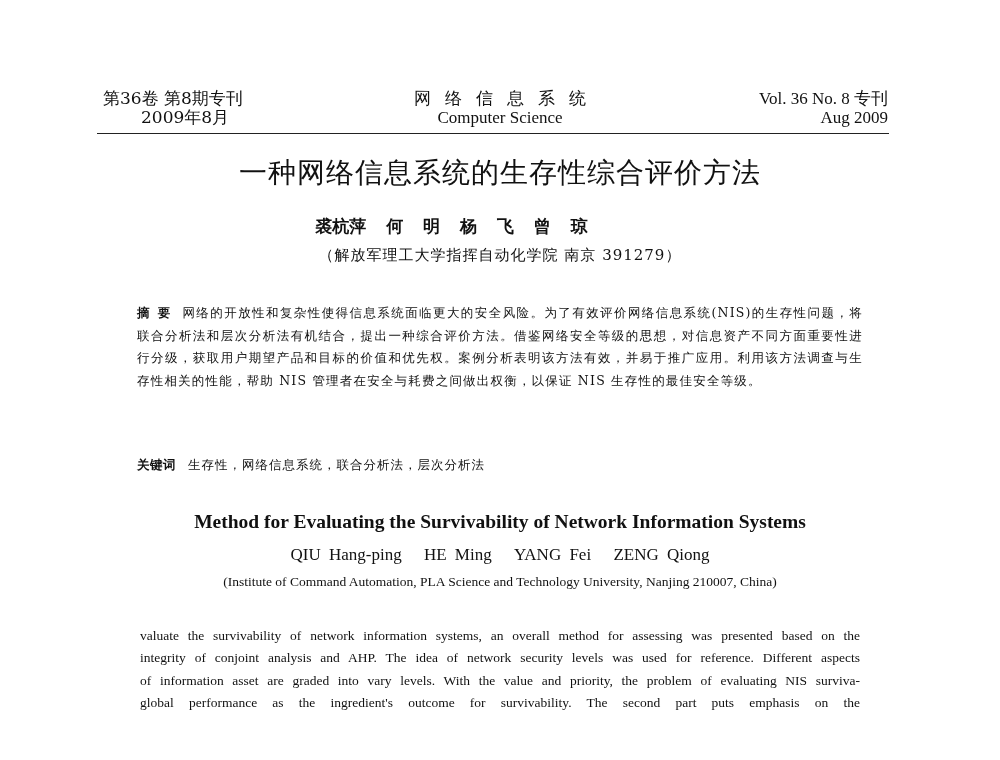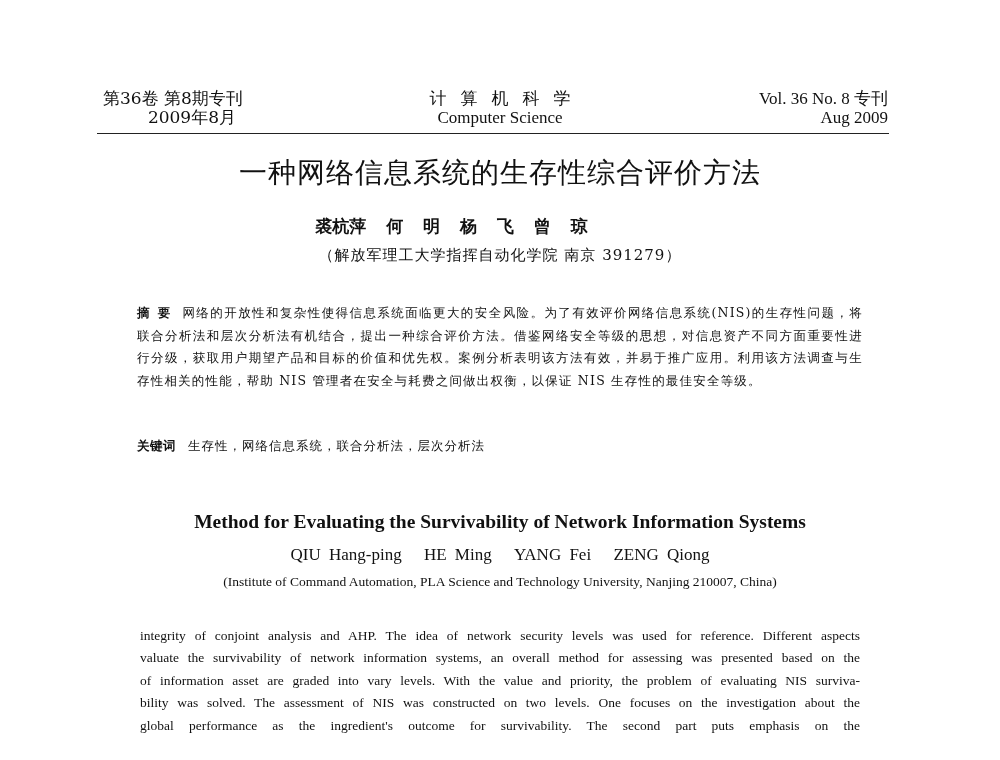--- a/index.html
+++ b/index.html
@@ -3,42 +3,42 @@
   <meta charset="utf-8">
   <style>
     html, body { margin: 0; padding: 0; }
     body {
       width: 1000px; height: 760px; overflow: hidden;
       background: #ffffff; color: #111111;
       font-family: "DejaVu Serif", "Liberation Serif", serif;
       position: relative;
     }
     .page { position: absolute; left: 0; top: 0; width: 1000px; height: 760px; }
-    .abs { position: absolute; white-space: nowrap; text-align: center; }
+    .abs { position: absolute; white-space: nowrap; }
 
     
     .hdr-left  { left: 103px; top: 89px; font-size: 17px; line-height: 19px; }
     .hdr-left .l2 { padding-left: 38px; }
     .hdr-center { left: 400px; width: 200px; top: 89px; text-align: center; font-size: 17px; line-height: 19px; }
     .hdr-center .cn { letter-spacing: 14px; padding-left: 14px; }
     .hdr-center .en { font-family: "Liberation Serif", serif; font-size: 17px; }
     .hdr-right { right: 112px; top: 89px; text-align: right; font-size: 17px; line-height: 19px; font-family: "Liberation Serif", serif; }
     .hdr-rule { left: 97px; top: 133px; width: 792px; height: 0; border-top: 1.5px solid #222; }
 
     
     .cn-title { left: 0; width: 1000px; top: 154px; text-align: center; font-family: "DejaVu Sans", sans-serif; font-size: 28px; letter-spacing: 1px; }
     .cn-authors { left: 0; width: 903px; top: 215px; text-align: center; font-family: "DejaVu Sans", sans-serif; font-weight: bold; font-size: 17px; word-spacing: 14px; }
     .cn-affil { left: 0; width: 1000px; top: 246px; text-align: center; font-size: 15px; letter-spacing: 1px; }
 
     
     .cn-abs { left: 137px; top: 302px; width: 726px; font-size: 12.5px; line-height: 22.5px; white-space: normal; text-align: justify; letter-spacing: 1.2px; }
     .cn-abs .lbl { font-family: "DejaVu Sans", sans-serif; font-weight: bold; letter-spacing: 8px; margin-right: 4px; }
     .meta-line { left: 137px; font-size: 12.5px; letter-spacing: 1px; }
     .meta-line .lbl { font-family: "DejaVu Sans", sans-serif; font-weight: bold; margin-right: 12px; letter-spacing: 0.5px; }
-    .kw-line { top: 438px; }
+    .kw-line { top: 457px; }
     .cls-line { top: 455px; }
     .cls-line .val { font-family: "Liberation Serif", serif; font-size: 14px; margin-right: 42px; }
 
     
     .en-title { left: 0; width: 1000px; top: 511px; text-align: center; font-family: "Liberation Serif", serif; font-weight: bold; font-size: 19.5px; }
     .en-authors { left: 0; width: 1000px; top: 545px; text-align: center; font-family: "Liberation Serif", serif; font-size: 17px; word-spacing: 4px; }
     .en-authors span { margin: 0 7px; }
     .en-affil { left: 0; width: 1000px; top: 574px; text-align: center; font-family: "Liberation Serif", serif; font-size: 13.5px; }
 
     
@@ -49,21 +49,21 @@
 </head>
 <body>
 
 <div class="page">
 
   <div class="abs hdr-left">
     <div>第36卷  第8期专刊</div>
     <div class="l2">2009年8月</div>
   </div>
   <div class="abs hdr-center">
-    <div class="cn">计算机科学</div>
+    <div class="cn">网络信息系统</div>
     <div class="en">Computer  Science</div>
   </div>
   <div class="abs hdr-right">
     <div>Vol. 36 No. 8 专刊</div>
     <div>Aug 2009</div>
   </div>
   <div class="abs hdr-rule"></div>
 
   <div class="abs cn-title">一种网络信息系统的生存性综合评价方法</div>
   <div class="abs cn-authors">裘杭萍 何 明 杨 飞 曾 琼</div>
@@ -80,20 +80,19 @@
   <div class="abs en-title">Method for Evaluating the Survivability of Network Information Systems</div>
   <div class="abs en-authors">
     <span>QIU Hang-ping</span>
     <span>HE Ming</span>
     <span>YANG Fei</span>
     <span>ZENG Qiong</span>
   </div>
   <div class="abs en-affil">(Institute of Command Automation, PLA Science and Technology University, Nanjing 210007, China)</div>
 
   <div class="abs en-abs">
+    <span class="line">valuate the survivability of network information systems, an overall method for assessing was presented based on the</span>
     <span class="line">integrity of conjoint analysis and AHP. The idea of network security levels was used for reference. Different aspects</span>
-    <span class="line">valuate the survivability of network information systems, an overall method for assessing was presented based on the</span>
     <span class="line">of information asset are graded into vary levels. With the value and priority, the problem of evaluating NIS surviva-</span>
-    <span class="line">bility was solved. The assessment of NIS was constructed on two levels. One focuses on the investigation about the</span>
     <span class="line">global performance as the ingredient's outcome for survivability. The second part puts emphasis on the</span>
   </div>
 
 </div>
 
 </body></html>

